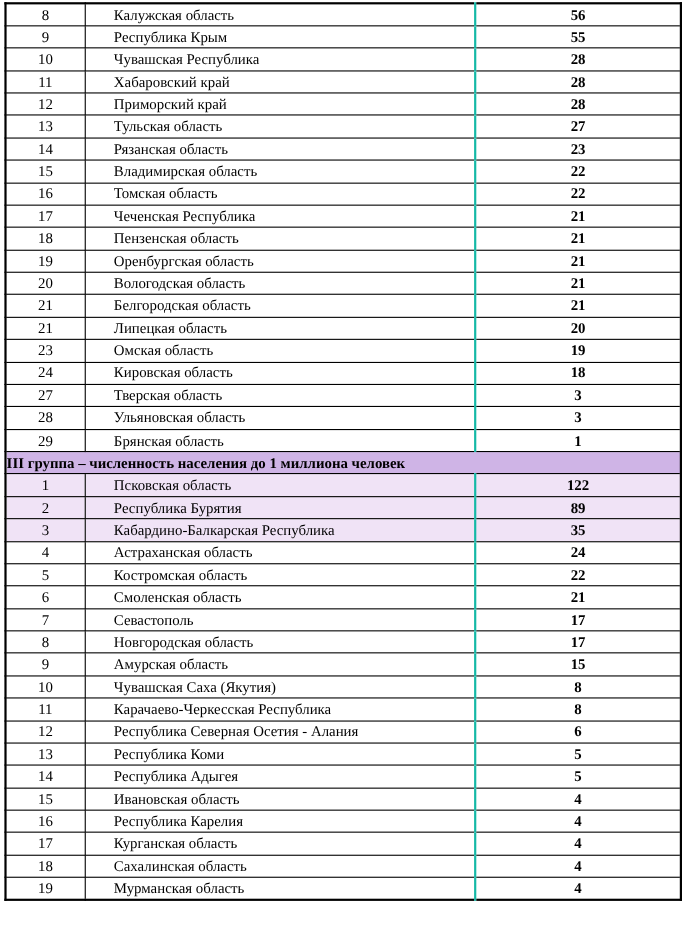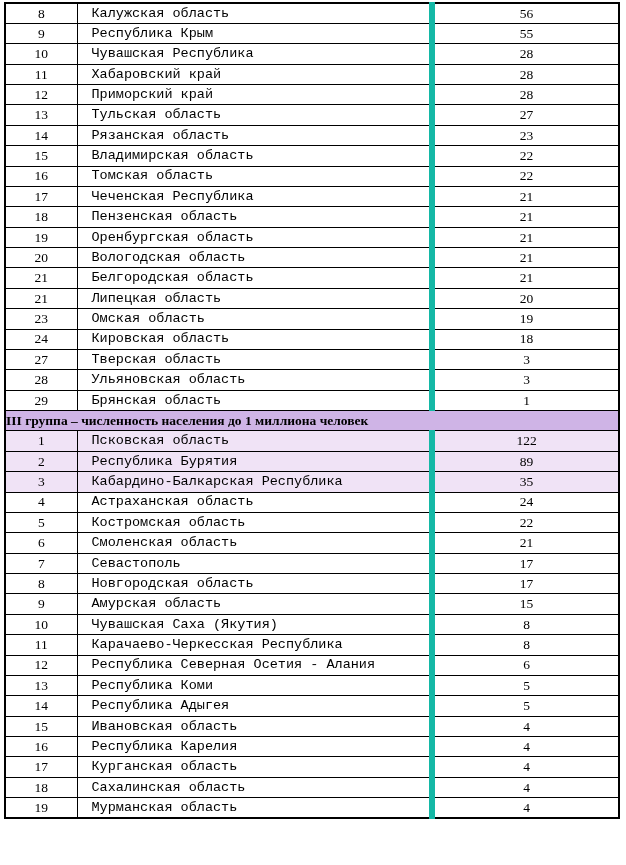--- a/index.html
+++ b/index.html
@@ -33,22 +33,22 @@
     border: 1px solid #000;
     padding: 0;
     vertical-align: middle;
     font-size: 13.5px;
     line-height: 1;
     color: #000;
     overflow: hidden;
     white-space: nowrap;
   }
   td.num  { text-align: center; }
-  td.name { text-align: left; padding-left: 14px; font-family: Liberation Mono, monospace; }
-  td.val  { text-align: center; font-weight: normal; border-left: 6px solid #14b8a6; }
+  td.name { text-align: left; padding-left: 26px; }
+  td.val  { text-align: center; font-weight: bold; border-left: 2px solid #14b8a6; }
   td.group-header {
     text-align: left;
     font-weight: bold;
     background: var(--header-bg, #cfb4e6);
   }
   tr.hl td { background: var(--hl-bg, #f0e3f6); }
 </style>
 </head>
 <body>
 

